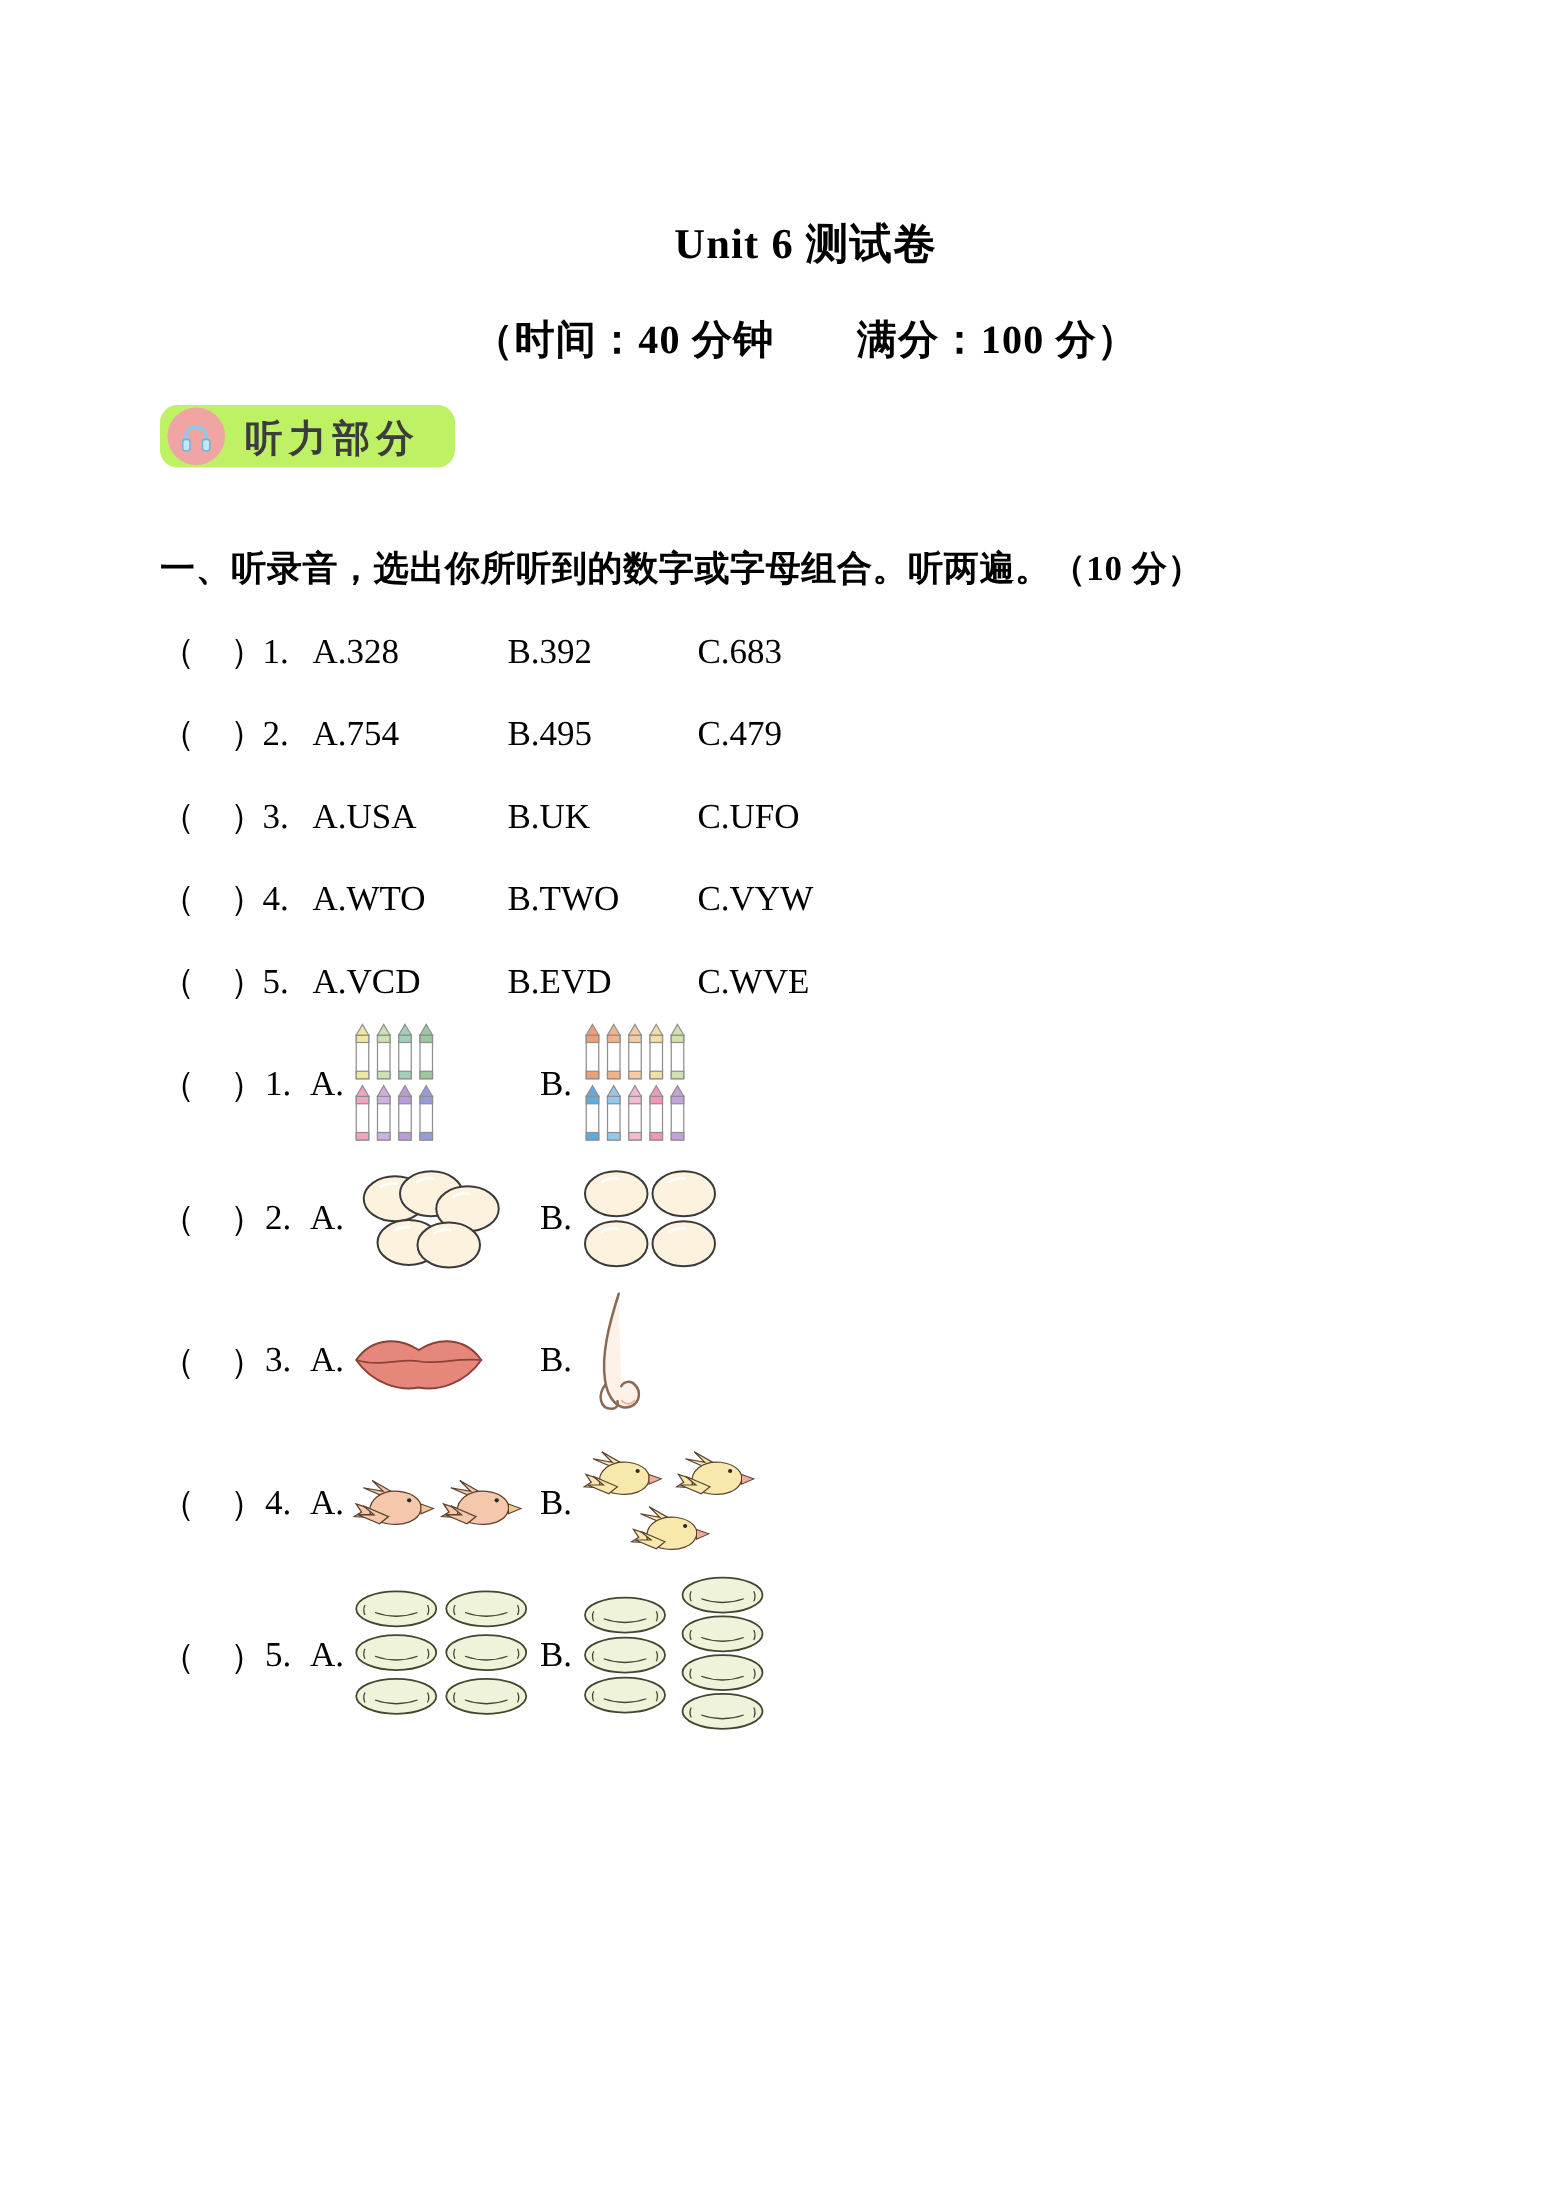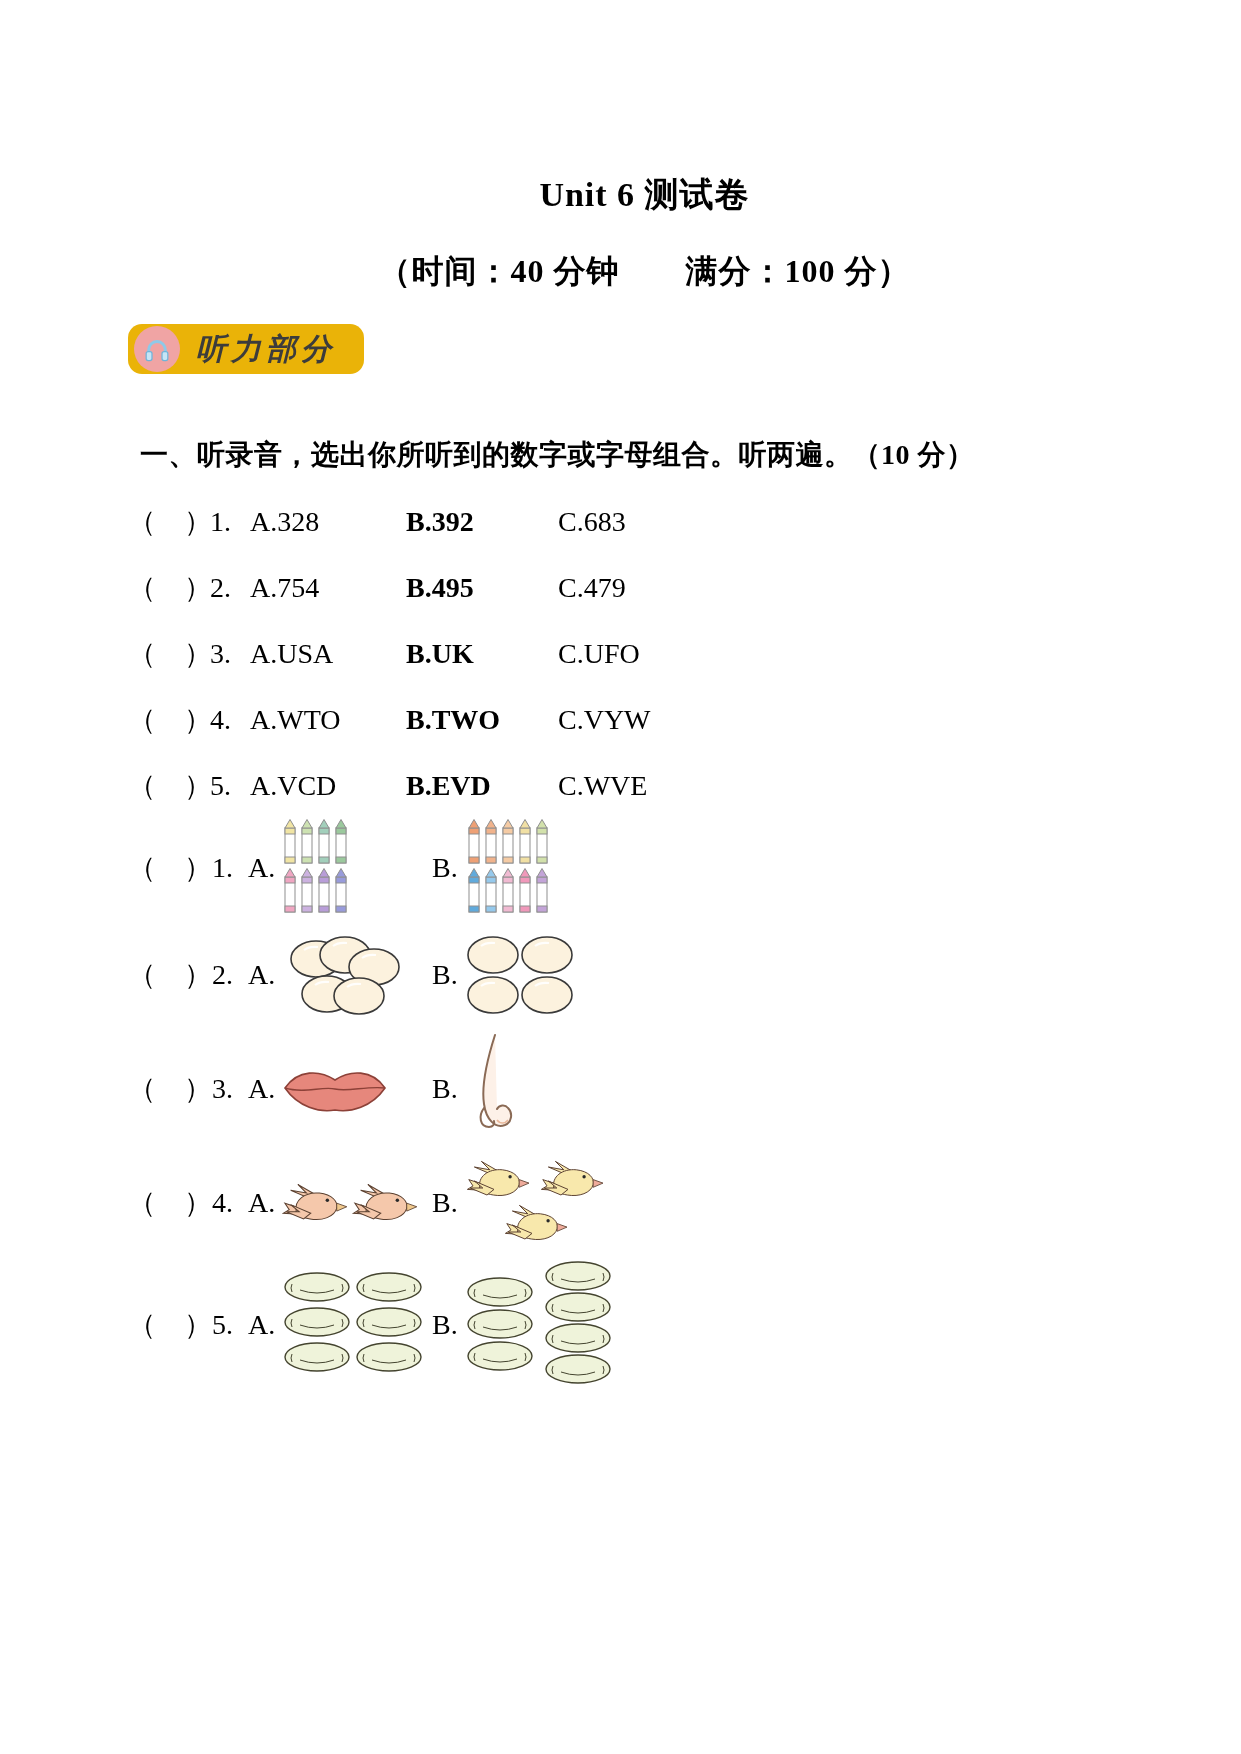--- a/index.html
+++ b/index.html
@@ -12,46 +12,46 @@
 
   .doc-title{
     text-align:center;font-size:34px;font-weight:bold;margin:0;letter-spacing:1px;
   }
   .doc-subtitle{
     text-align:center;font-size:32px;font-weight:bold;margin-top:32px;letter-spacing:1px;
   }
 
   .badge-row{margin-top:30px;height:50px;}
   .badge{
-    display:inline-flex;align-items:center;
-    background:#eab308;border-radius:14px;
-    padding:2px 28px 2px 6px;height:46px;font-style:italic;
+    display:inline-flex;align-items:flex-end;
+    background:#bef264;border-radius:14px;
+    padding:2px 28px 2px 6px;height:46px;
   }
   .badge-circle{
     width:46px;height:46px;border-radius:50%;
     background:#f0a4a4;display:flex;align-items:center;justify-content:center;
     margin-right:16px;flex-shrink:0;
   }
   .badge-label{
     font-size:30px;font-weight:bold;color:#3c3c3c;letter-spacing:5px;
     font-family:"Liberation Sans","DejaVu Sans",sans-serif;
   }
 
-  .sec-heading{font-size:28px;font-weight:bold;margin:12px;letter-spacing:0.5px;}
+  .sec-heading{font-size:28px;font-weight:bold;margin:0;letter-spacing:0.5px;}
   #sec1-heading{margin-top:62px;}
   #sec2-heading{margin-top:28px;}
   #sec3-heading{margin-top:64px;}
 
   .s1-row{
     display:flex;align-items:baseline;font-size:28px;margin-top:30px;line-height:36px;
   }
   .s1-row .bracket{width:82px;flex-shrink:0;white-space:nowrap;}
   .s1-row .qnum{width:40px;flex-shrink:0;}
   .s1-row .opt-a{width:156px;flex-shrink:0;}
-  .s1-row .opt-b{width:152px;flex-shrink:0;font-weight:bold;}
+  .s1-row .opt-b{width:152px;flex-shrink:0;}
 
   .s2-row{
     display:flex;align-items:center;font-size:28px;margin-top:14px;
   }
   .s2-row .bracket{width:84px;flex-shrink:0;white-space:nowrap;}
   .s2-row .qnum{width:36px;flex-shrink:0;}
   .s2-row .optlabel{width:34px;flex-shrink:0;}
   .s2-row .img-a{width:150px;flex-shrink:0;display:flex;align-items:center;}
   .s2-row .img-b{display:flex;align-items:center;}
   .s2-row svg{display:block;}

